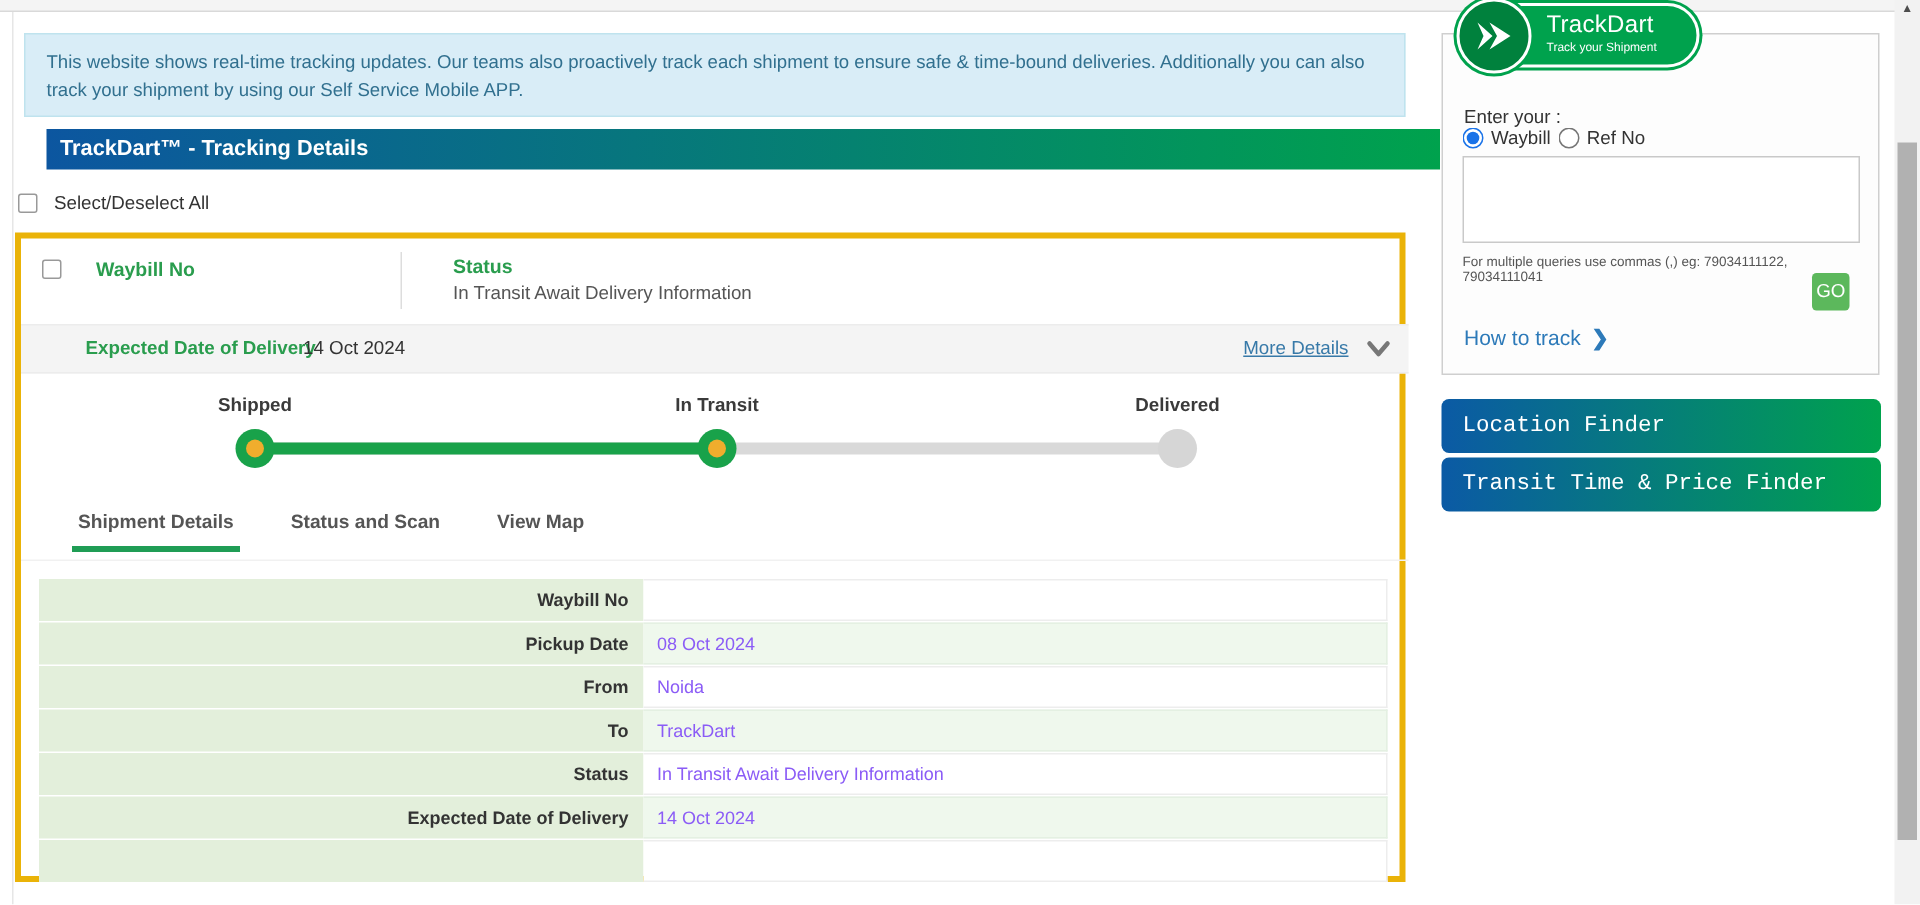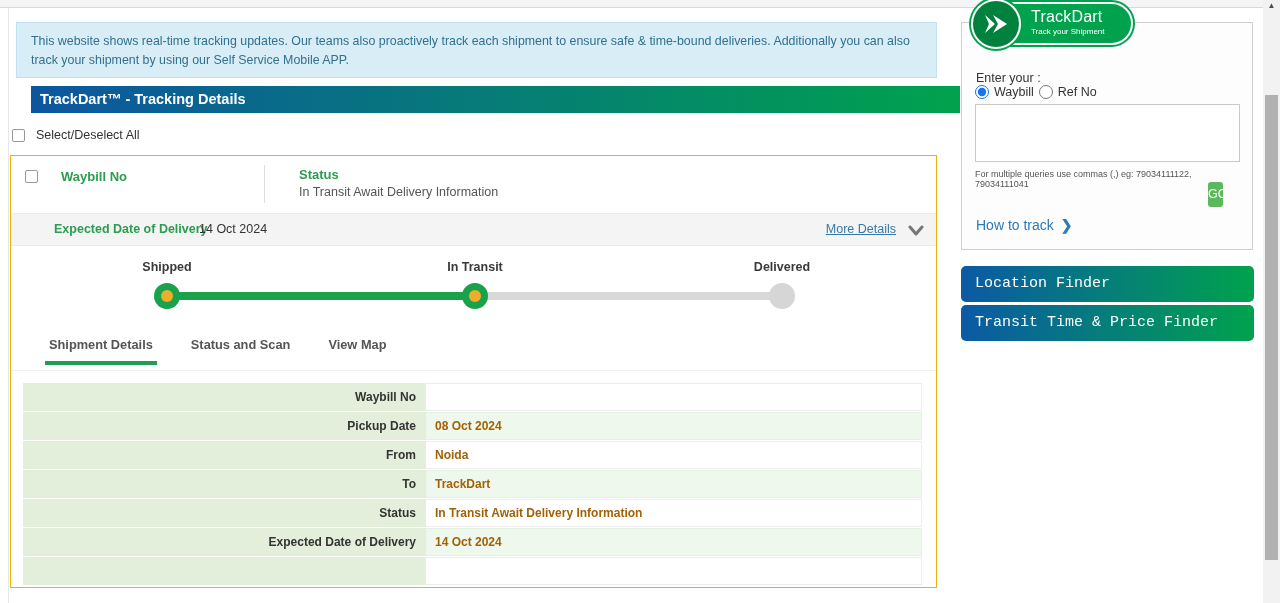--- a/index.html
+++ b/index.html
@@ -19,21 +19,21 @@
   #page-header { left: 10px; top: 86px; width: 929px; height: 27px;
     background: linear-gradient(to right, #0c56a0, #00a24d); color: #fff;
     font-size: 14.5px; font-weight: bold; line-height: 27px; padding-left: 9px; margin-left: 21px; }
 
   
   #select-all { left: 12px; top: 128px; display: flex; align-items: center; gap: 11px; font-size: 12.5px; color: #333; }
   input[type="checkbox"] { width: 13px; height: 13px; accent-color: #fff; border: 1px solid #999; appearance: none;
     background: #fff; border-radius: 2px; cursor: pointer; }
 
   
-  #tracking-card { left: 10px; top: 155px; width: 927px; height: 433px; border: 1px solid #eab308; background: #fff; }
+  #tracking-card { left: 10px; top: 155px; width: 927px; height: 433px; border: 4px solid #eab308; background: #fff; }
   #card-checkbox { left: 14px; top: 14px; }
   .green-label { color: #2a9d4e; font-weight: bold; }
   #waybill-header { left: 50px; top: 13px; font-size: 13px; }
   #col-separator { left: 253px; top: 9px; height: 38px; border-left: 1px solid #ddd; }
   #status-block { left: 288px; top: 11px; }
   #status-header { font-size: 13px; }
   #status-value { font-size: 12.5px; color: #555; margin-top: 3px; }
 
   #expected-row { left: 0; top: 57px; width: 925px; height: 33px; background: #f4f4f4;
     border-top: 1px solid #ececec; border-bottom: 1px solid #ececec; }
@@ -56,42 +56,42 @@
   #tabs { left: 34px; top: 181px; display: flex; gap: 30px; font-size: 12.8px; font-weight: bold; color: #555; }
   .tab { padding: 0 4px 9px 4px; cursor: pointer; }
   .tab.active { border-bottom: 4px solid #1f9d55; }
   #tabs-baseline { left: 0; top: 214px; width: 925px; border-top: 1px solid #f1f1f1; }
 
   
   #details-table { left: 12px; top: 227px; width: 899px; }
   .trow { display: flex; height: 28px; margin-bottom: 1px; font-size: 12px; }
   .tlabel { width: 403px; background: #e3efdb; display: flex; align-items: center; justify-content: flex-end;
     padding-right: 10px; font-weight: bold; color: #333; }
-  .tvalue { flex: 1; display: flex; align-items: center; padding-left: 9px; color: #a16207;
-    background: #fff; border: 1px solid #ededed; border-left: none; font-weight: bold; }
+  .tvalue { flex: 1; display: flex; align-items: center; padding-left: 9px; color: #8b5cf6;
+    background: #fff; border: 1px solid #ededed; border-left: none; }
   .trow.alt .tvalue { background: #eff8ed; border-color: #e4f0e2; }
 
   
   #sidebar-panel { left: 961px; top: 22px; width: 292px; height: 228px; border: 1px solid #cfcfcf; background: #fdfdfd; }
   #logo { left: 973px; top: 2px; width: 160px; height: 43px; background: #00a24d; border: 2px solid #fff;
     box-shadow: 0 0 0 2px #00a24d; border-radius: 24px; z-index: 5; }
   #logo-circle { position: absolute; left: -4px; top: -5px; width: 50px; height: 50px; border-radius: 50%;
     background: #00813d; border: 2px solid #fff; box-shadow: 0 0 0 2px #00a24d;
     display: flex; align-items: center; justify-content: center; }
   #logo-text { position: absolute; left: 56px; top: 4px; color: #fff; }
   #logo-title { font-size: 16px; letter-spacing: 0.2px; }
   #logo-subtitle { font-size: 8px; margin-top: 1px; }
 
   #enter-label { left: 976px; top: 71px; font-size: 12.5px; }
   #radio-row { left: 975px; top: 85px; display: flex; align-items: center; gap: 5px; font-size: 12.5px; }
   input[type="radio"] { width: 14px; height: 14px; accent-color: #1a73e8; cursor: pointer; }
   #waybill-textarea { left: 975px; top: 104px; width: 265px; height: 58px; border: 1px solid #c9c9c9;
     resize: none; font-family: "Liberation Sans", sans-serif; font-size: 12px; padding: 4px; }
   #multi-note { left: 975px; top: 169px; width: 272px; font-size: 9px; color: #555; }
-  #go-button { left: 1208px; top: 182px; width: 15px; height: 25px; background: #5cb85c; color: #fff;
+  #go-button { left: 1208px; top: 182px; width: 25px; height: 25px; background: #5cb85c; color: #fff;
     border: none; border-radius: 3px; font-size: 12.5px; line-height: 25px; text-align: center; cursor: pointer;
     font-family: "Liberation Sans", sans-serif; }
   #how-to-track { left: 976px; top: 217px; font-size: 14px; color: #2d7ab9; cursor: pointer;
     display: flex; align-items: flex-end; gap: 7px; }
   #how-chevron { font-size: 14px; font-weight: bold; }
 
   .side-btn { left: 961px; width: 293px; height: 36px; border-radius: 5px; border: none; cursor: pointer;
     background: linear-gradient(to right, #0b5aa5, #00a24d); color: #fff; font-size: 15px;
     text-align: left; padding-left: 14px; line-height: 36px; font-family: Liberation Mono, monospace; }
   #location-finder { top: 266px; }

